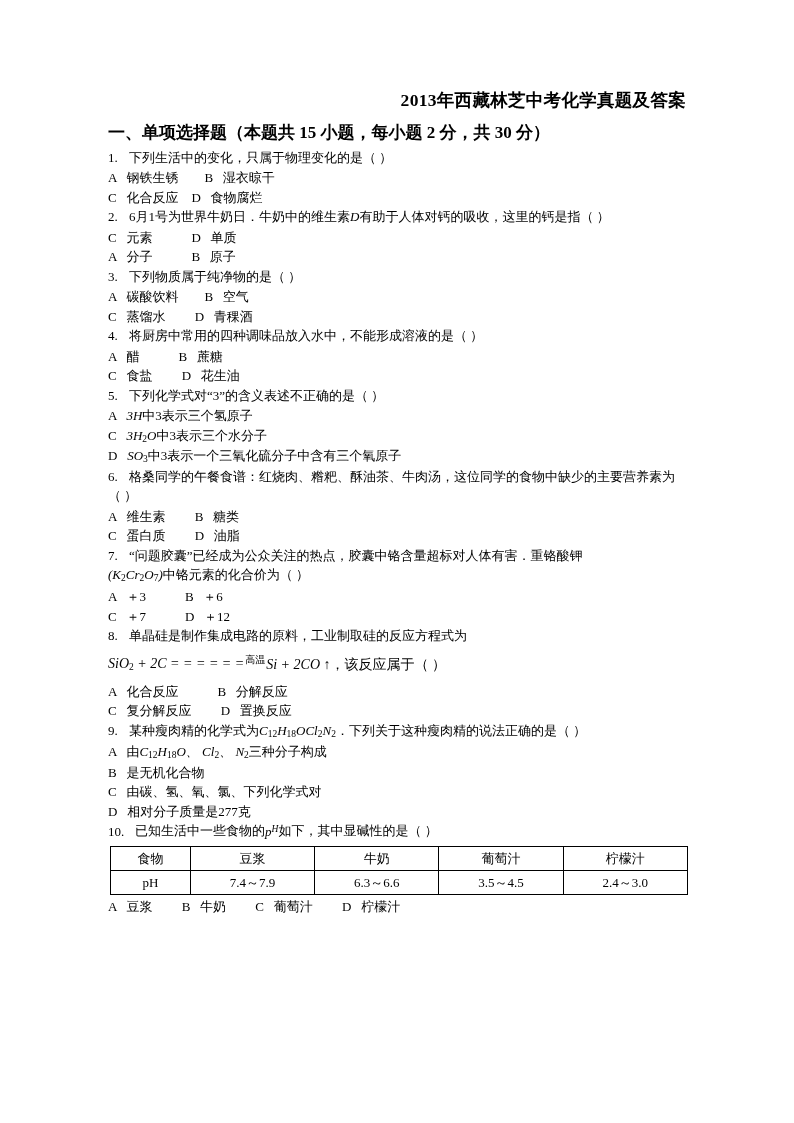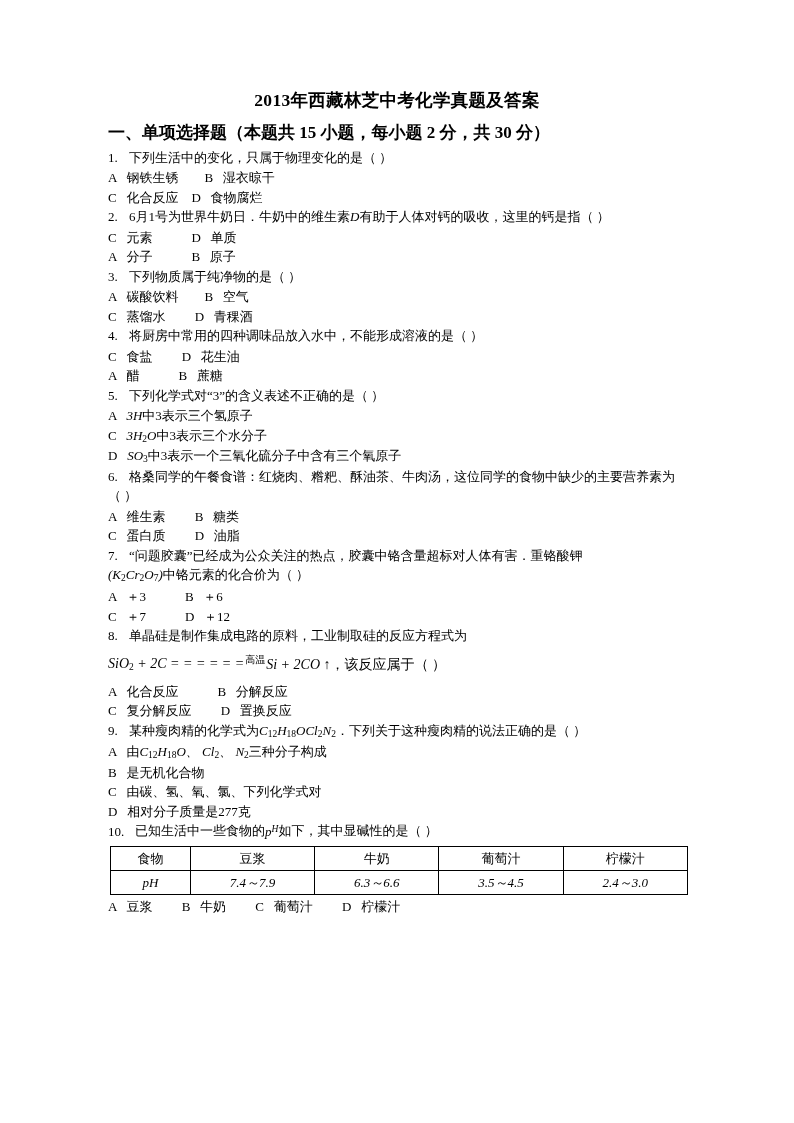--- a/index.html
+++ b/index.html
@@ -14,21 +14,21 @@
     color: #000000;
     position: relative;
   }
   .page {
     box-sizing: border-box;
     padding: 88px 108px 40px 108px;
     width: 794px;
     height: 1123px;
   }
   .doc-title {
-    text-align: center;
+    text-align: right;
     font-size: 17.5px;
     font-weight: bold;
     font-family: "Liberation Serif", serif;
     margin: 0 0 9px 0;
     letter-spacing: 0.3px;
   }
   .section-head {
     font-size: 17px;
     font-weight: bold;
     margin: 0 0 2px 0;
@@ -97,21 +97,20 @@
     font-size: 13px;
   }
   table.foodtab td {
     border: 1px solid #000000;
     text-align: center;
     padding: 2px 4px;
     height: 19px;
     font-family: "Liberation Serif", serif;
   }
   .cellit {
-    font-style: italic;
   }
 </style>
 </head>
 <body>
 
 <div class="page">
 
   <div class="doc-title">2013年西藏林芝中考化学真题及答案</div>
 
   <div class="section-head">一、单项选择题（本题共 15 小题，每小题 2 分，共 30 分）</div>
@@ -137,22 +136,22 @@
   </div>
   <div class="opts">
     <span class="optrow"><span class="opt-label">A</span>   <span>碳酸饮料</span>        <span class="opt-label">B</span>   <span>空气</span></span>
     <span class="optrow"><span class="opt-label">C</span>   <span>蒸馏水</span>         <span class="opt-label">D</span>   <span>青稞酒</span></span>
   </div>
 
   <div class="q">
     <span class="q-stem"><span class="num">4.</span><span>将厨房中常用的四种调味品放入水中，不能形成溶液的是（       ）</span></span>
   </div>
   <div class="opts">
+    <span class="optrow"><span class="opt-label">A</span>   <span>醋</span>            <span class="opt-label">B</span>   <span>蔗糖</span></span>
     <span class="optrow"><span class="opt-label">C</span>   <span>食盐</span>         <span class="opt-label">D</span>   <span>花生油</span></span>
-    <span class="optrow"><span class="opt-label">A</span>   <span>醋</span>            <span class="opt-label">B</span>   <span>蔗糖</span></span>
   </div>
 
   <div class="q">
     <span class="q-stem"><span class="num">5.</span><span>下列化学式对“3”的含义表述不正确的是（       ）</span></span>
   </div>
   <div class="opts">
     <span class="optrow"><span class="opt-label">A</span>   <span class="mathi">3<span style="font-style:italic;">H</span></span><span>中3表示三个氢原子</span></span>
     <span class="optrow"><span class="opt-label">C</span>   <span class="mathi">3H<span class="subn">2</span>O</span><span>中3表示三个水分子</span></span>
     <span class="optrow"><span class="opt-label">D</span>   <span class="mathi">SO<span class="subn">3</span></span><span>中3表示一个三氧化硫分子中含有三个氧原子</span></span>
   </div>

